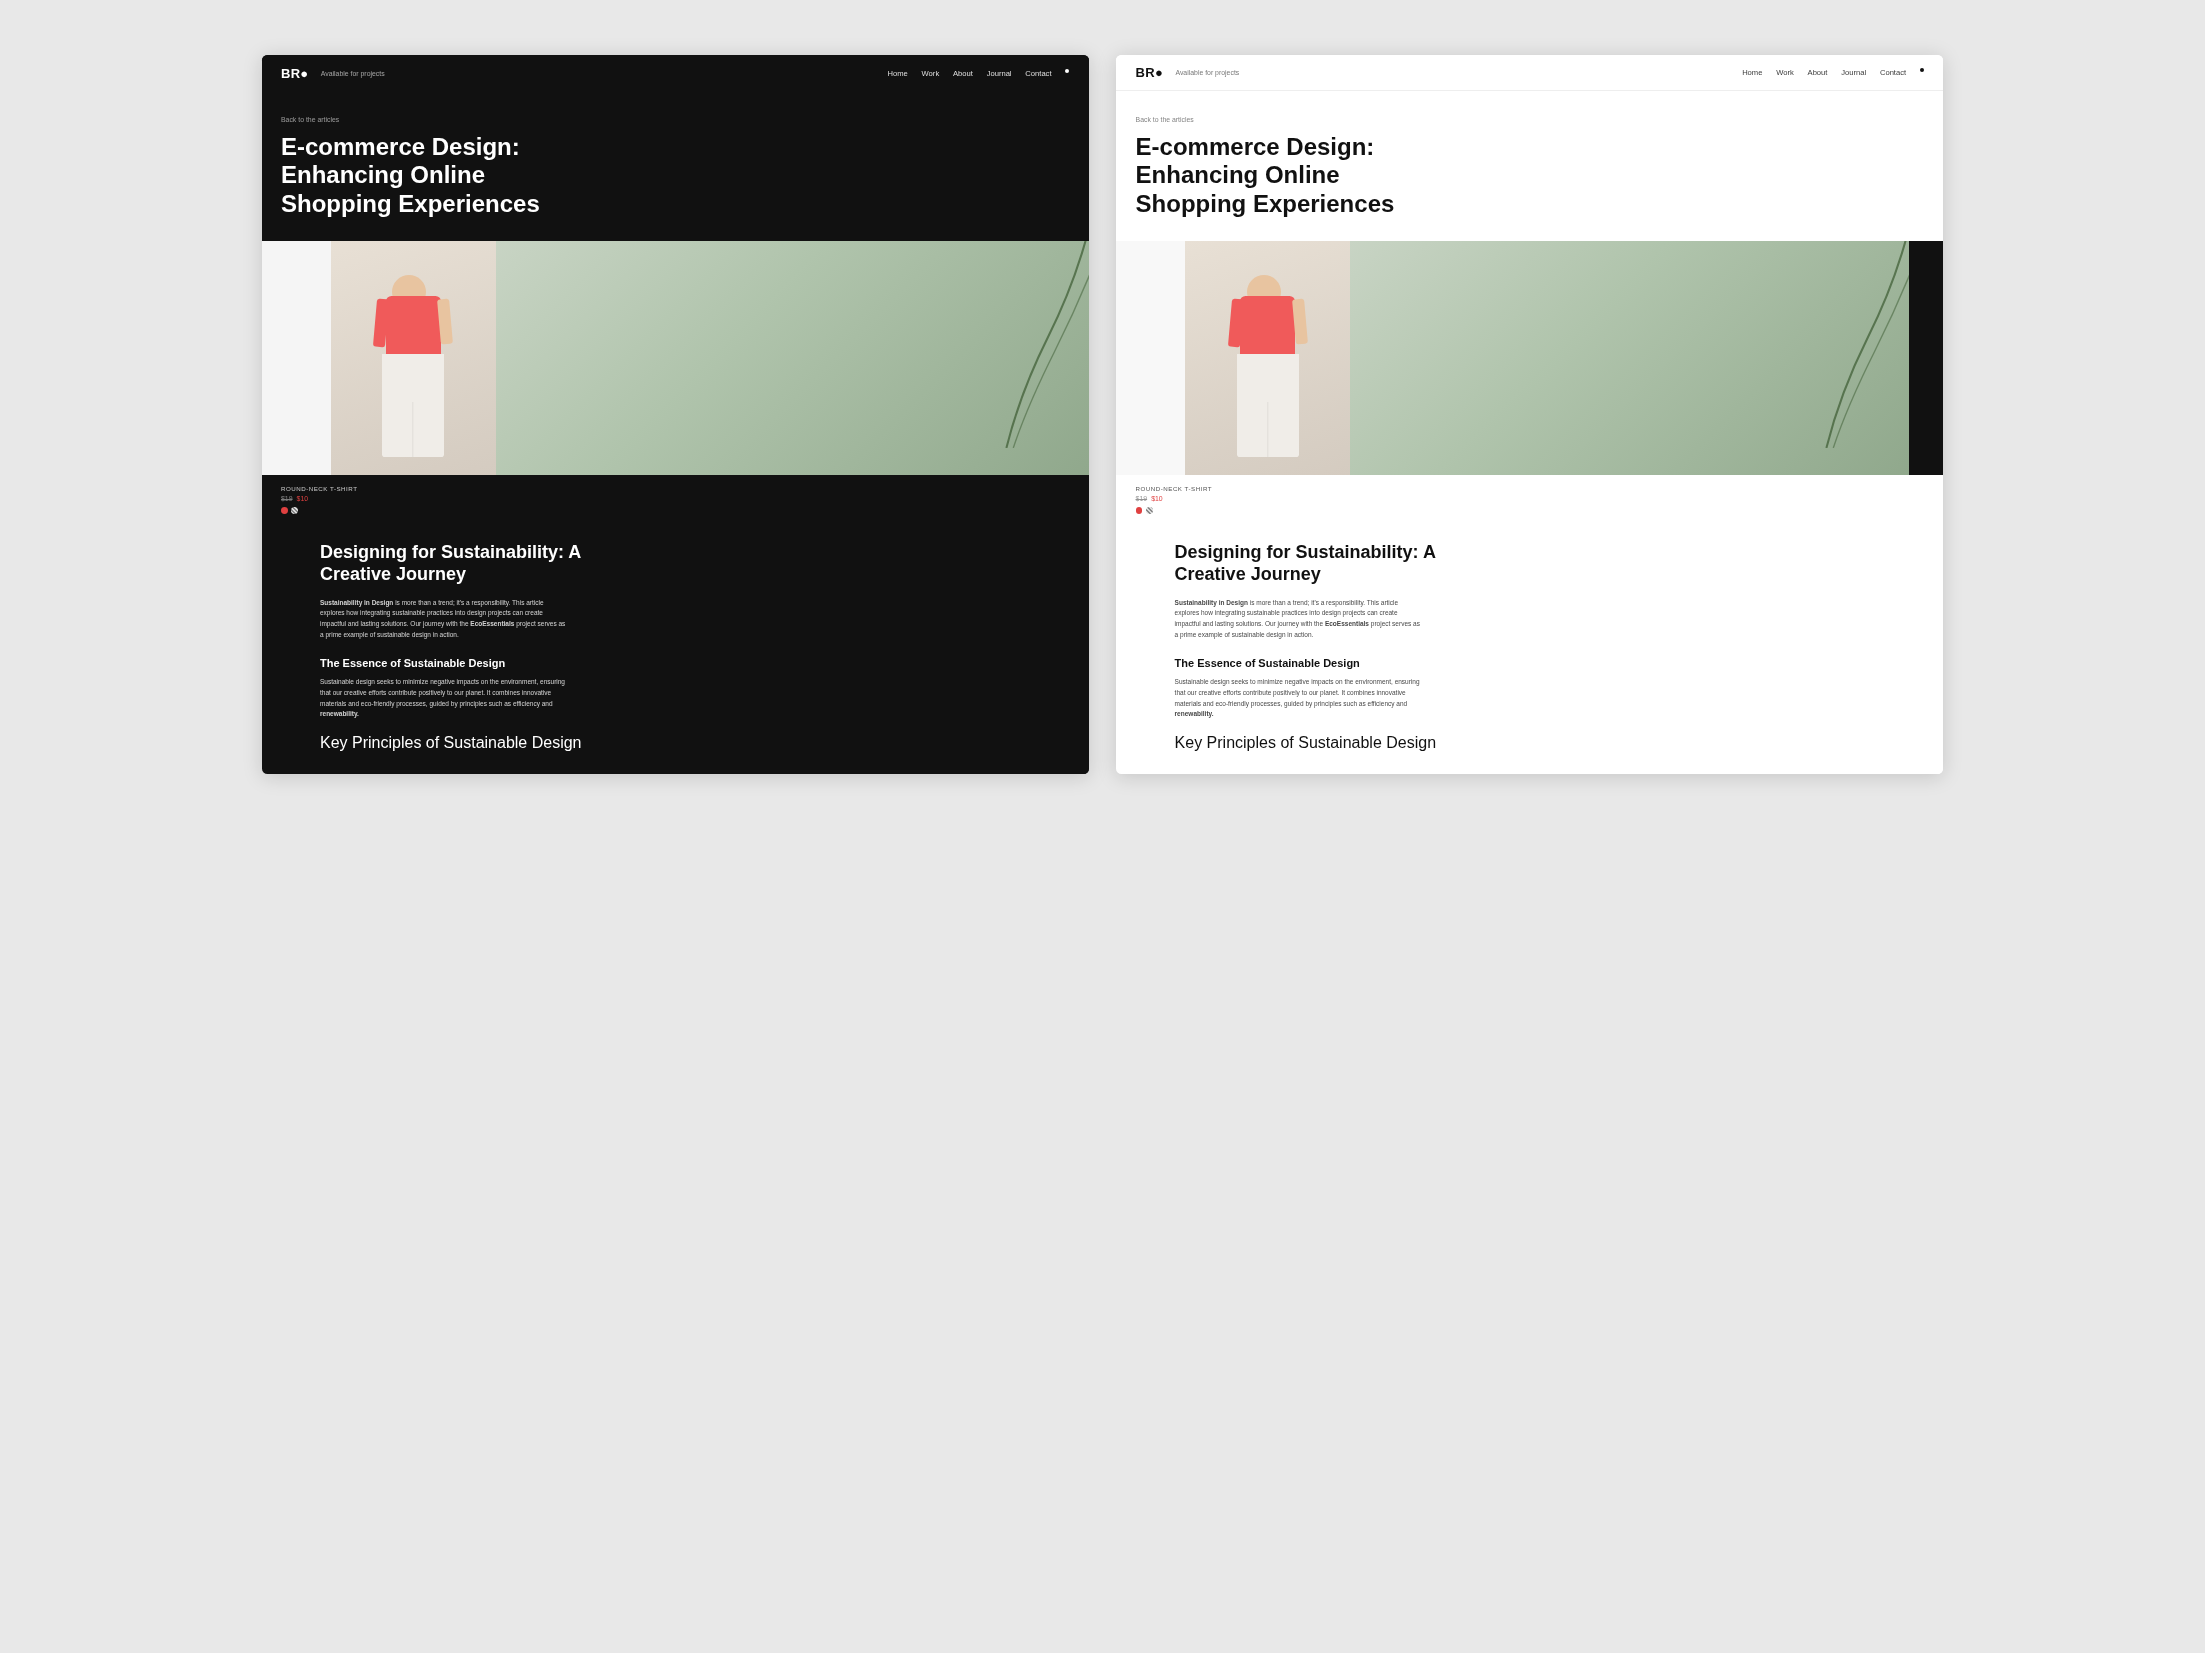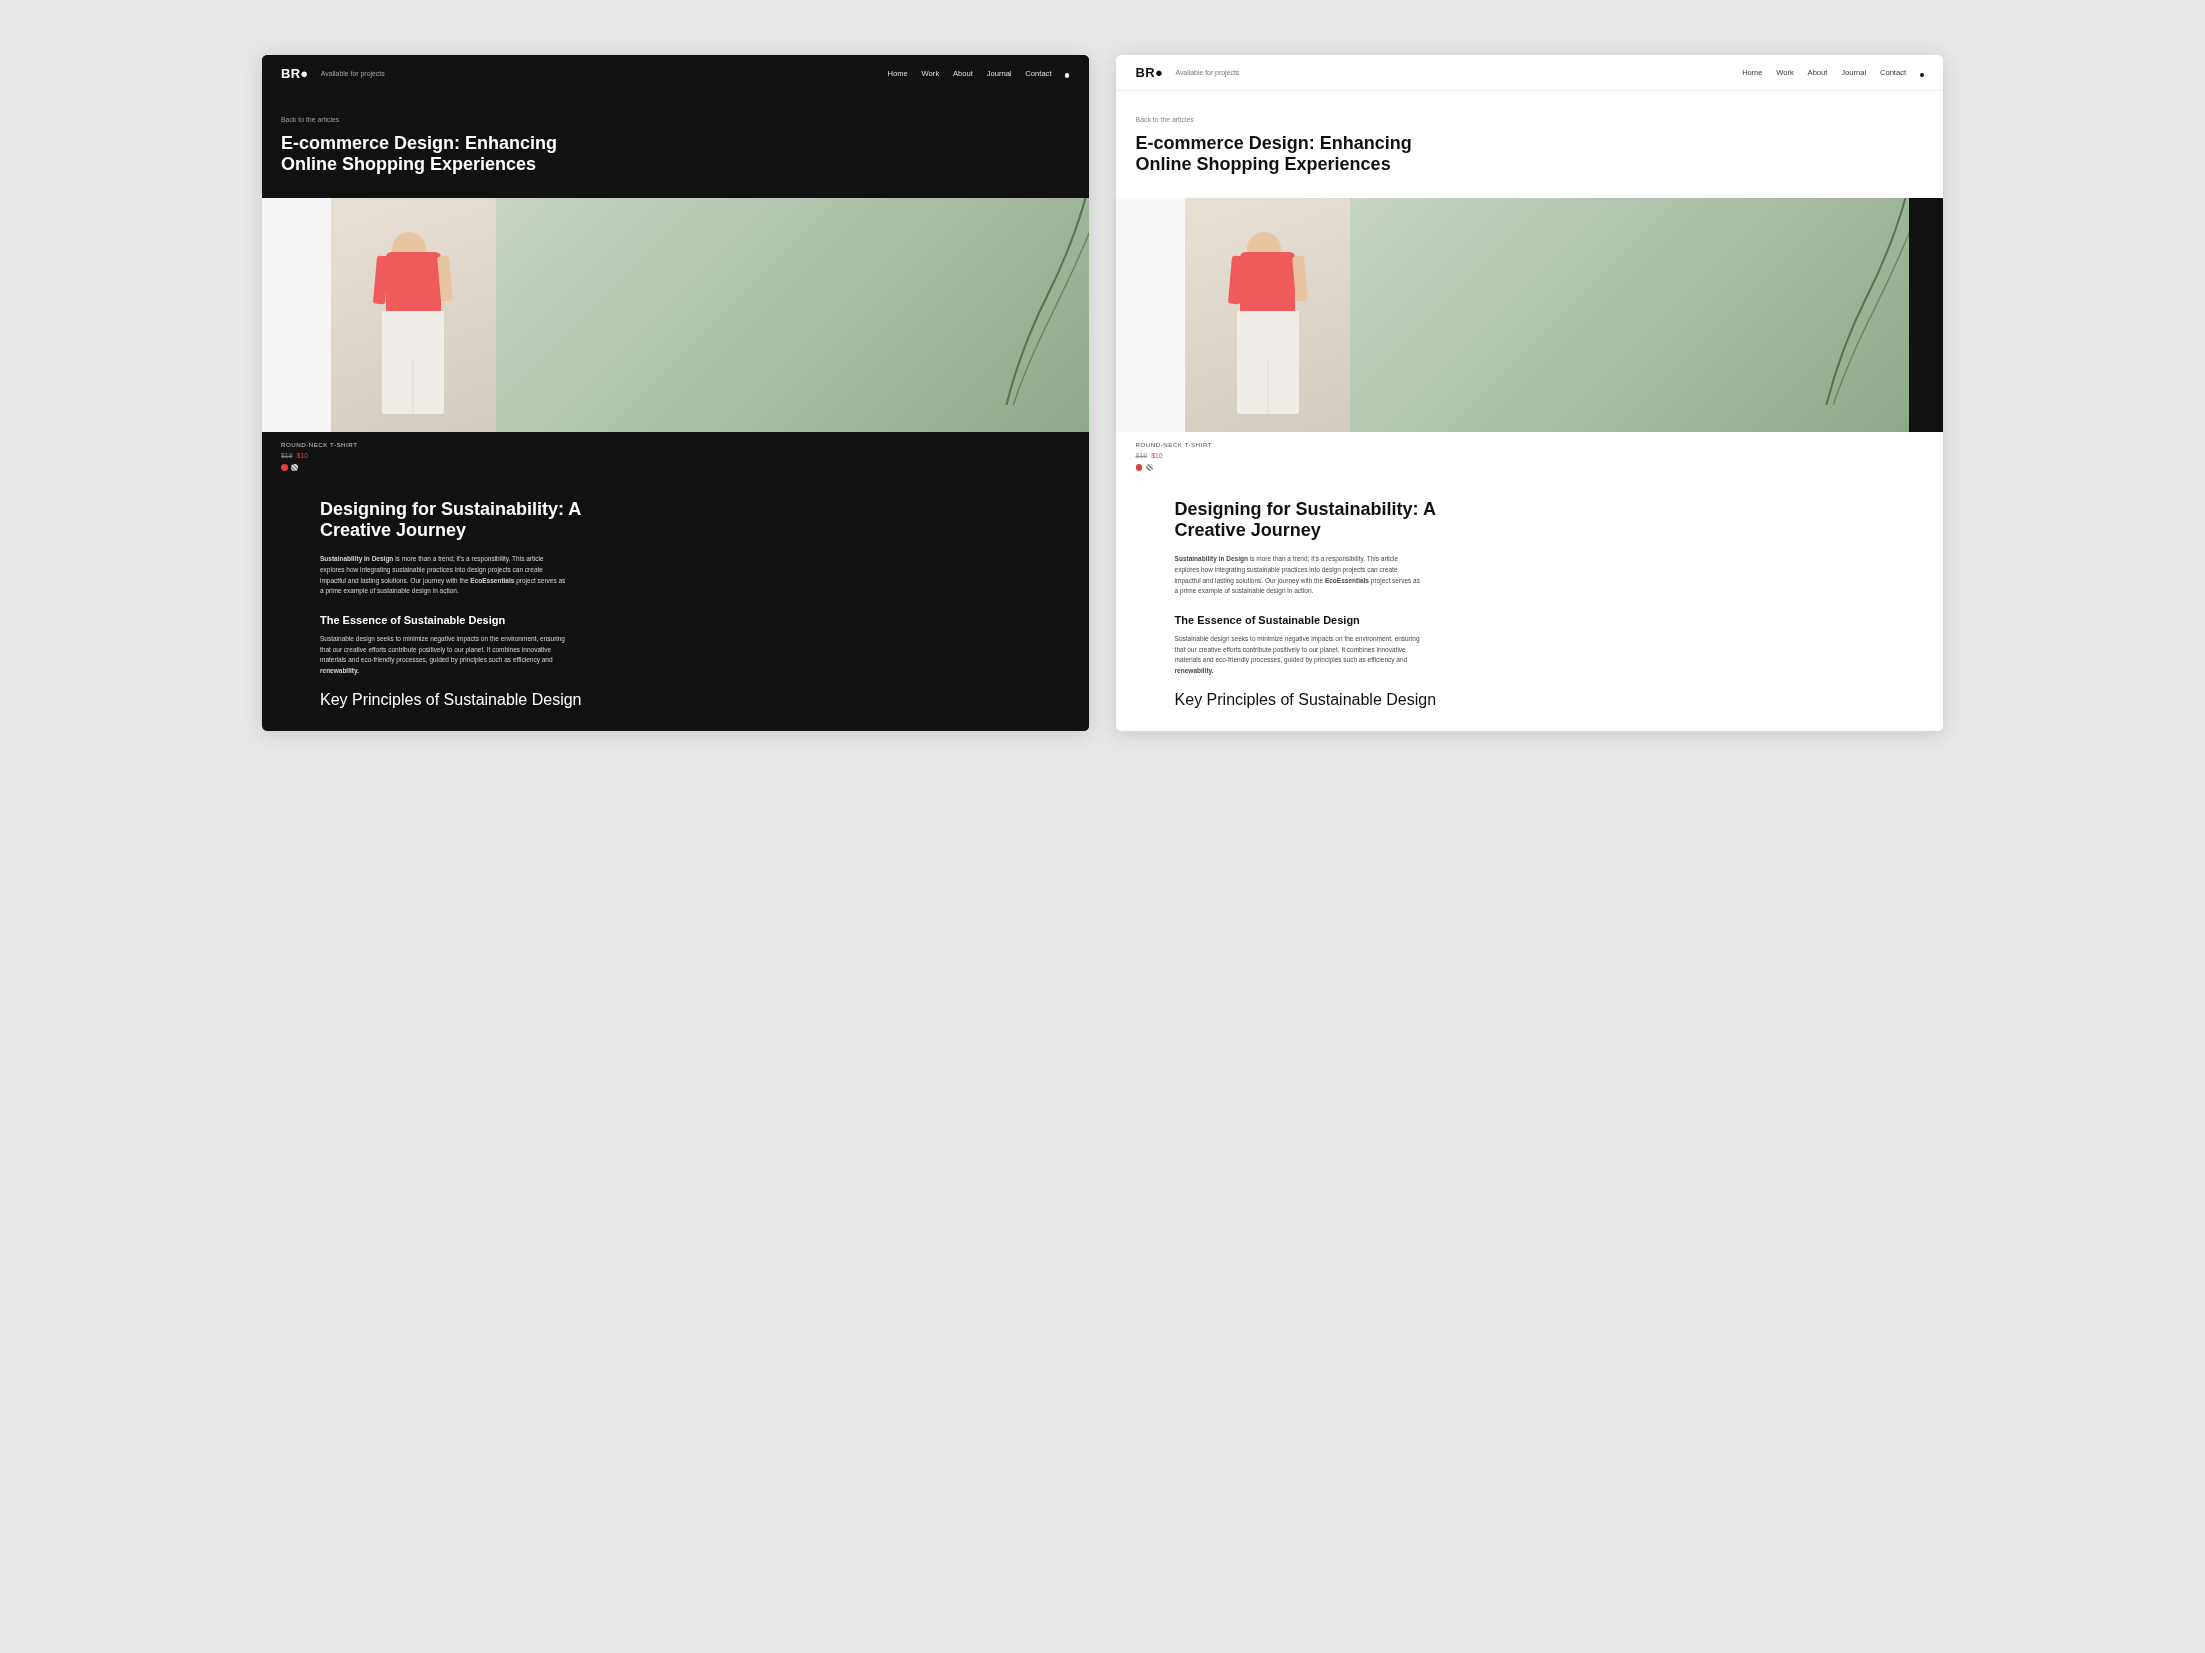--- a/index.html
+++ b/index.html
@@ -57,21 +57,21 @@
       font-weight: 700;
       font-size: 13px;
       letter-spacing: 0.02em;
     }
     .nav-available {
       font-size: 6.9px;
       opacity: 0.6;
     }
     .nav-links {
       display: flex;
-      align-items: flex-end;
+      align-items: flex-start;
       gap: 13.8px;
     }
     .nav-link {
       font-size: 7.6px;
       cursor: pointer;
       opacity: 0.85;
       text-decoration: none;
     }
     .nav-dot {
       width: 4.1px;
@@ -92,21 +92,21 @@
       background: #fff;
       color: #111;
     }
     .back-link {
       font-size: 6.9px;
       opacity: 0.55;
       margin-bottom: 9.6px;
       cursor: pointer;
     }
     .article-title {
-      font-size: 18px;
+      font-size: 24px;
       font-weight: 700;
       line-height: 1.2;
       max-width: 289px;
     }
 
     
     .product-showcase {
       display: flex;
       height: 234px;
     }

